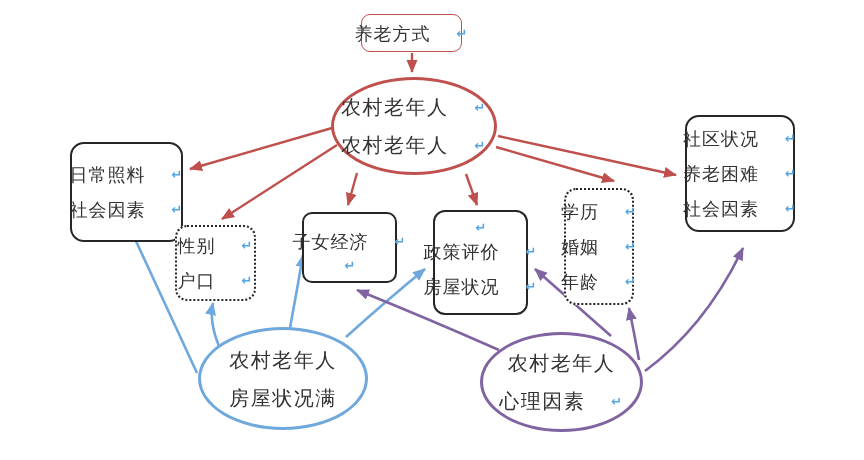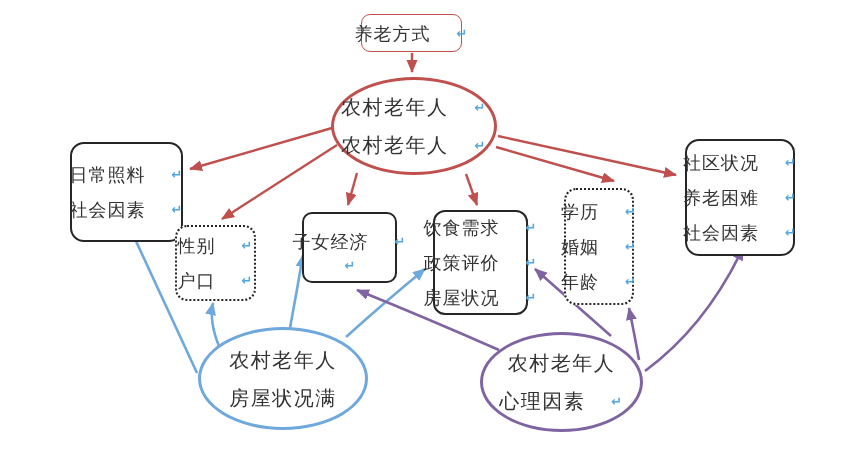--- a/index.html
+++ b/index.html
@@ -131,21 +131,20 @@
       <span>子女经济</span>
         <span class="mark">↵</span>
     </div>
     <div class="line">
         <span class="mark">↵</span>
     </div>
   </div>
 
   <div class="node box" style="left:433px; top:210px; width:95px; height:105px; border-radius:12px;">
     <div class="line">
-      <span>饮食需求</span>
         <span class="mark">↵</span>
     </div>
     <div class="line">
       <span>政策评价</span>
         <span class="mark">↵</span>
     </div>
     <div class="line">
       <span>房屋状况</span>
         <span class="mark">↵</span>
     </div>
@@ -159,21 +158,21 @@
     <div class="line">
       <span>婚姻</span>
         <span class="mark">↵</span>
     </div>
     <div class="line">
       <span>年龄</span>
         <span class="mark">↵</span>
     </div>
   </div>
 
-  <div class="node box" style="left:685px; top:139px; width:110px; height:117px;">
+  <div class="node box" style="left:685px; top:115px; width:110px; height:117px;">
     <div class="line">
       <span>社区状况</span>
         <span class="mark">↵</span>
     </div>
     <div class="line">
       <span>养老困难</span>
         <span class="mark">↵</span>
     </div>
     <div class="line">
       <span>社会因素</span>

